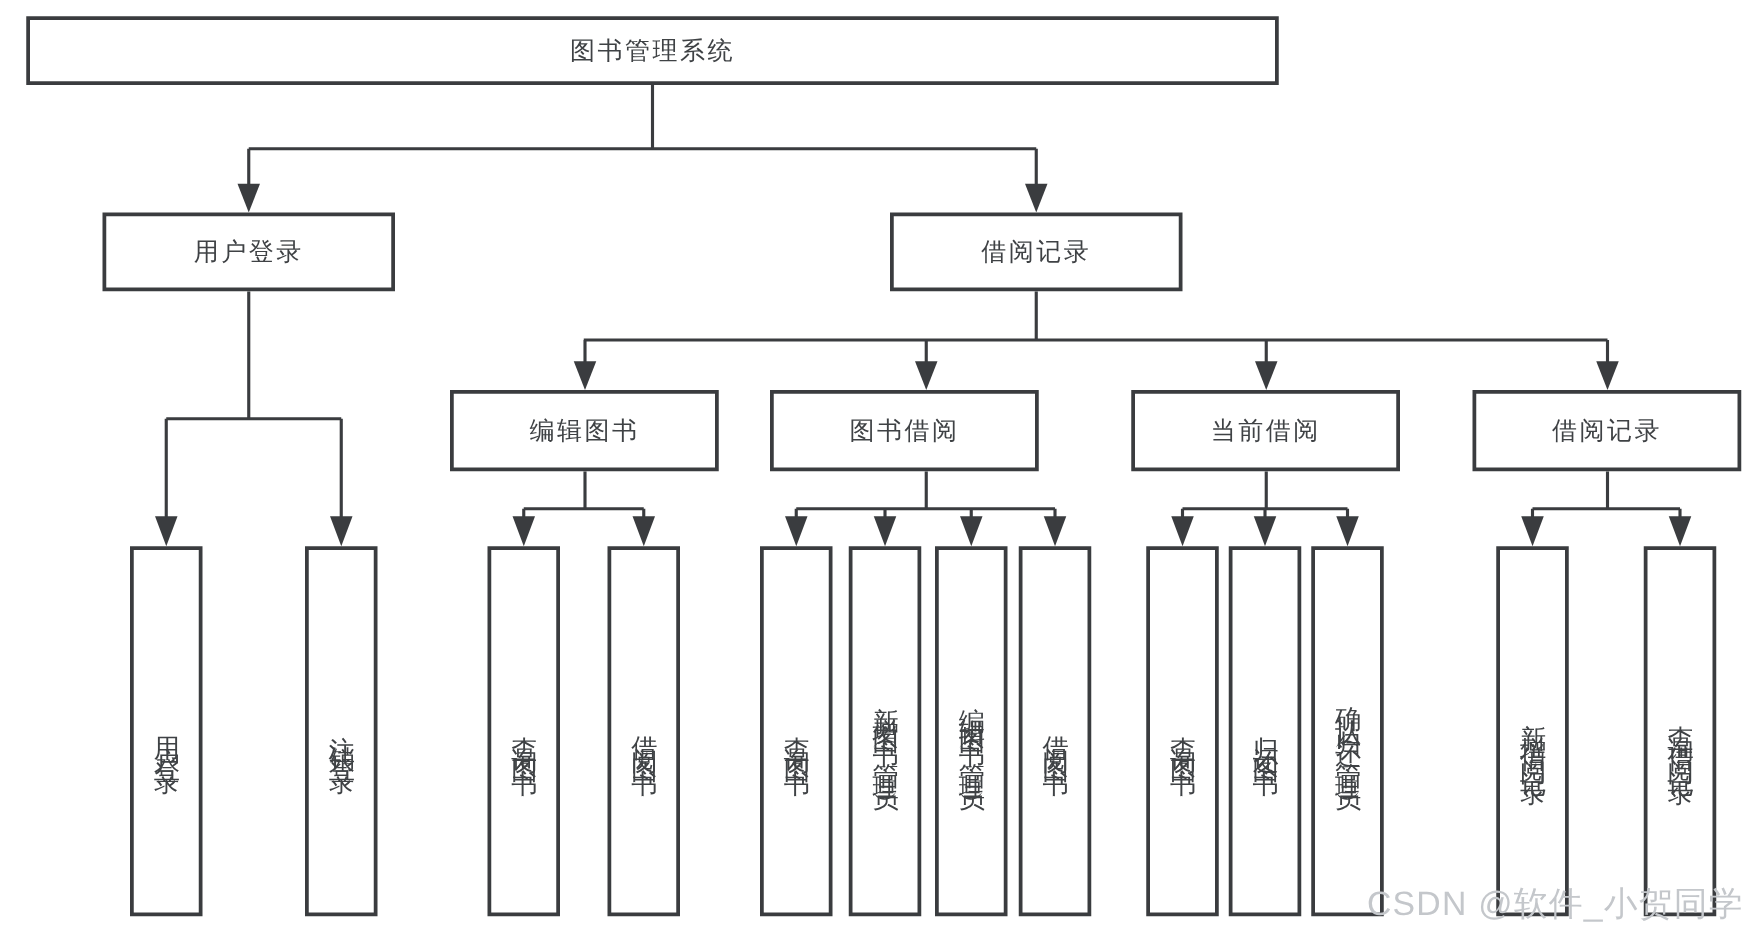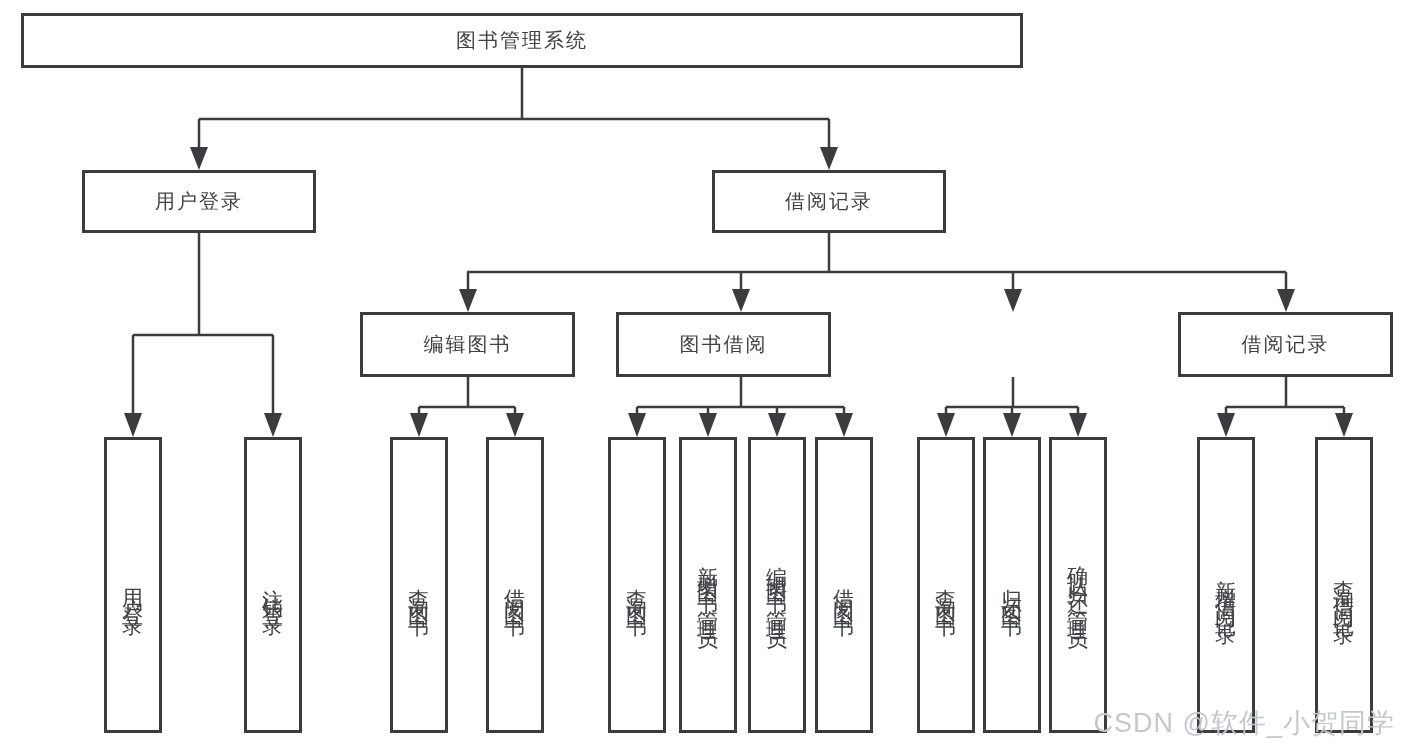--- a/index.html
+++ b/index.html
@@ -74,20 +74,23 @@
   <div class="box hbox" style="left:712px; top:170px; width:234px; height:63px;">
     <span>借阅记录</span>
   </div>
 
   <div class="box hbox" style="left:360px; top:312px; width:215px; height:65px;">
     <span>编辑图书</span>
   </div>
   <div class="box hbox" style="left:616px; top:312px; width:215px; height:65px;">
     <span>图书借阅</span>
   </div>
+  <div class="box hbox" style="left:905px; top:312px; width:215px; height:65px;">
+    <span>当前借阅</span>
+  </div>
   <div class="box hbox" style="left:1178px; top:312px; width:215px; height:65px;">
     <span>借阅记录</span>
   </div>
 
   <div class="box vbox" style="left:104px;">
     <span class="vlabel">用户登录</span>
   </div>
   <div class="box vbox" style="left:244px;">
     <span class="vlabel">注销登录</span>
   </div>

